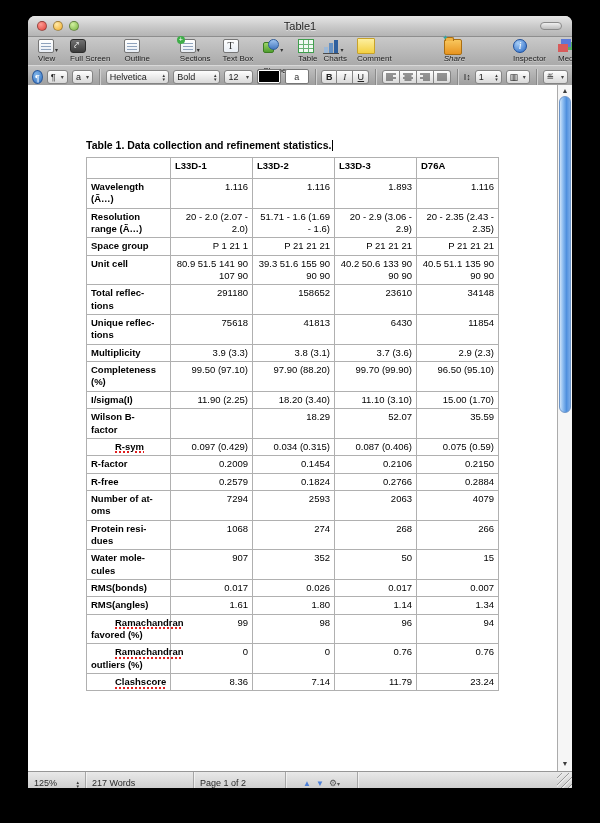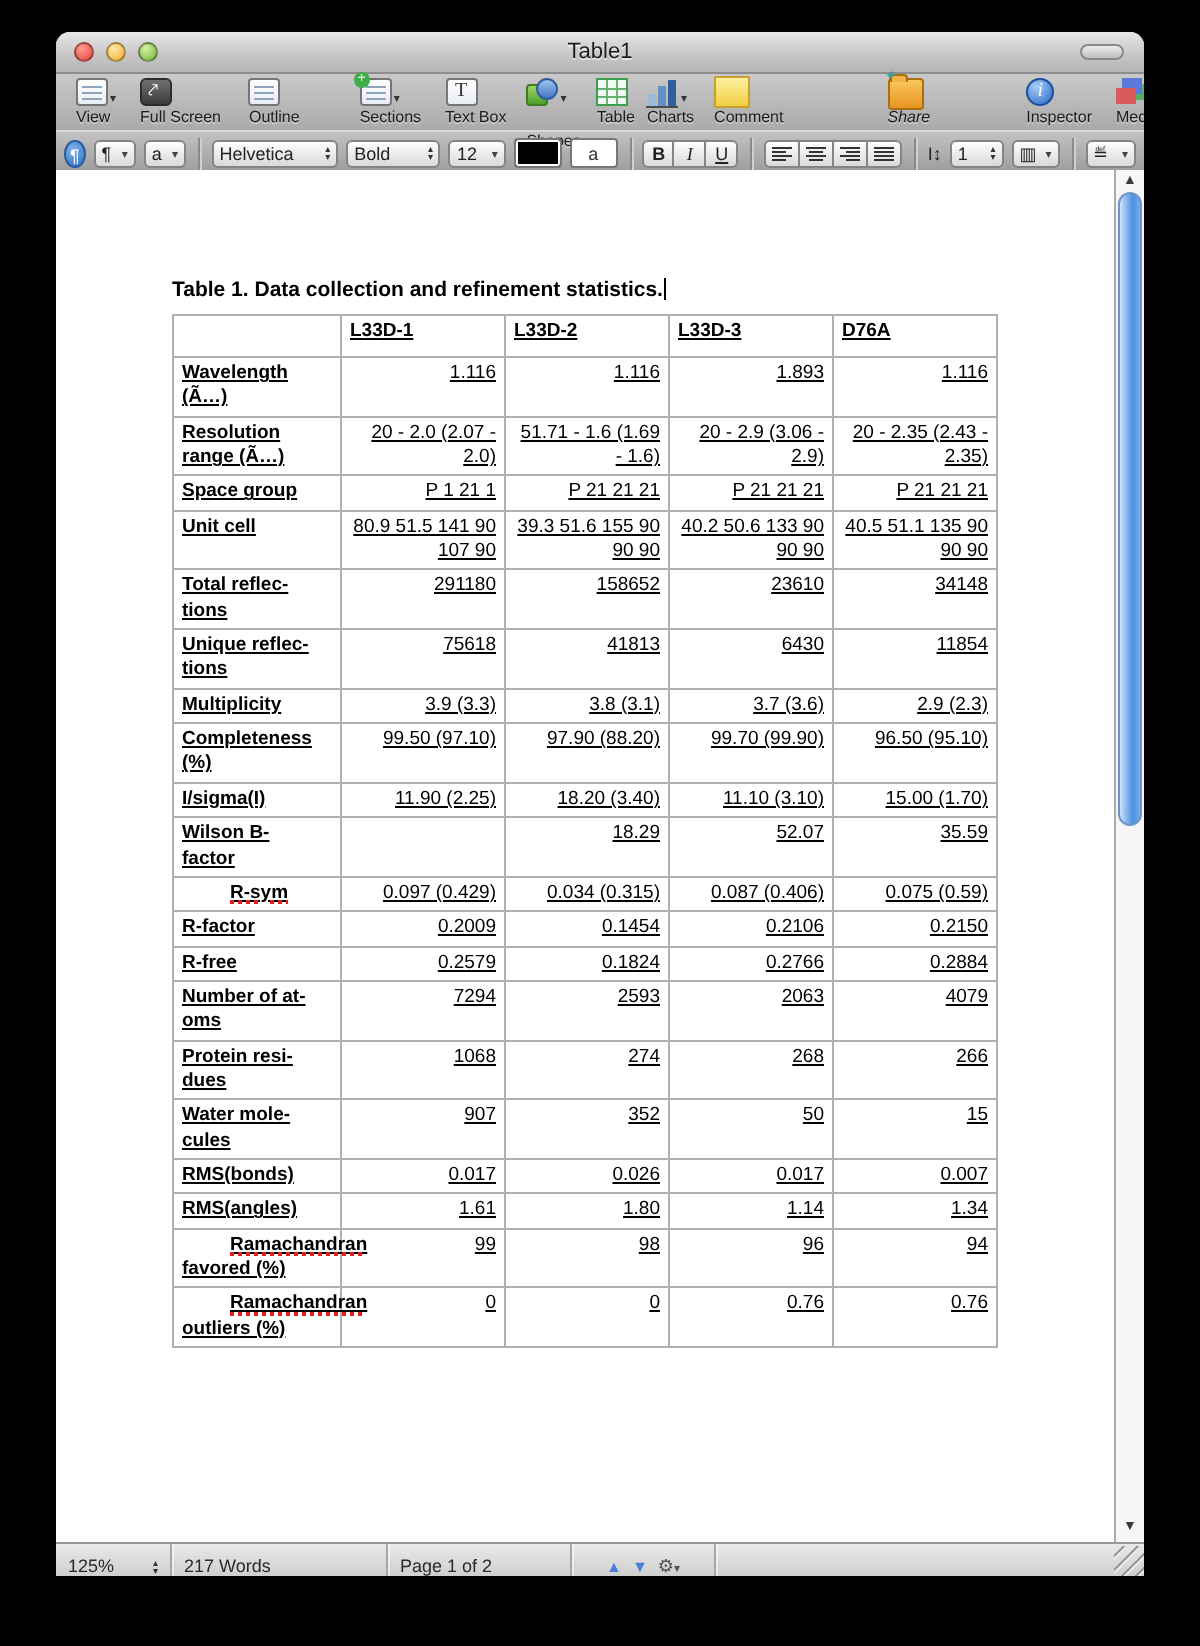--- a/index.html
+++ b/index.html
@@ -77,21 +77,21 @@
   .fb-group .fb-btn{border-radius:0;border-left-width:0;}
   .fb-group .fb-btn:first-child{border-radius:3px 0 0 3px;border-left-width:1px;}
   .fb-group .fb-btn:last-child{border-radius:0 3px 3px 0;}
 
   
   .docarea{position:absolute;left:0;right:15px;top:69px;bottom:16px;background:#fff;overflow:hidden;}
   .doc-title{position:absolute;left:58px;top:54px;font-size:10.5px;font-weight:bold;color:#000;}
   .caret{display:inline-block;width:1px;height:11px;background:#000;vertical-align:-2px;margin-left:1px;}
 
   table.stats{position:absolute;left:58px;top:72px;border-collapse:collapse;table-layout:fixed;width:412px;
-    font-size:9.5px;line-height:1.3;color:#000;text-decoration:underline;}
+    font-size:9.5px;line-height:1.3;color:#000;}
   table.stats th,table.stats td{border:1px solid #b0b0b0;padding:2px 4px;vertical-align:top;box-sizing:border-box;}
   table.stats thead th{text-align:left;font-weight:bold;height:21px;}
   table.stats tbody th{text-align:left;font-weight:bold;white-space:pre-line;}
   table.stats tbody td{text-align:right;}
   col.c-label{width:84px;} col.c-data{width:82px;}
   .spell{text-decoration:underline dotted #e02020;text-decoration-thickness:1.5px;text-underline-offset:2px;padding-left:24px;}
 
   
   .scrollbar{position:absolute;top:69px;right:0;width:15px;bottom:16px;background:#f6f6f6;border-left:1px solid #ababab;box-sizing:border-box;}
   .sb-arrow{position:absolute;left:0;right:0;text-align:center;font-size:7px;color:#3c3c3c;height:10px;line-height:10px;}
@@ -482,20 +482,27 @@
       <td>94</td>
     </tr>
           <tr>
       <th><span class="spell">Ramachandran</span>
 <span>outliers (%)</span></th>
       <td>0</td>
       <td>0</td>
       <td>0.76</td>
       <td>0.76</td>
     </tr>
+          <tr>
+      <th><span class="spell">Clashscore</span></th>
+      <td>8.36</td>
+      <td>7.14</td>
+      <td>11.79</td>
+      <td>23.24</td>
+    </tr>
         </tbody>
     </table>
   </div>
 
   <div class="scrollbar">
     <span class="sb-arrow up">▲</span>
     <div class="sb-thumb"></div>
     <span class="sb-arrow down">▼</span>
   </div>
 

